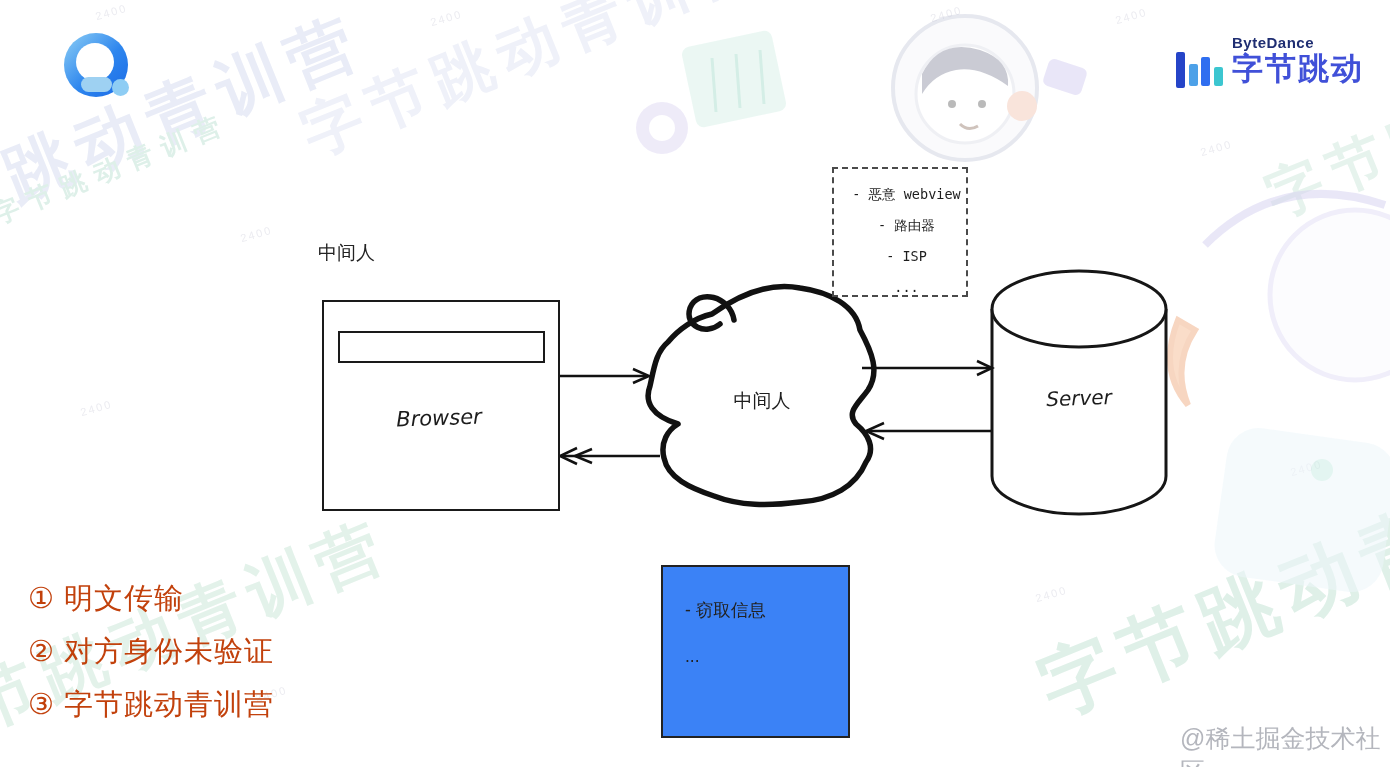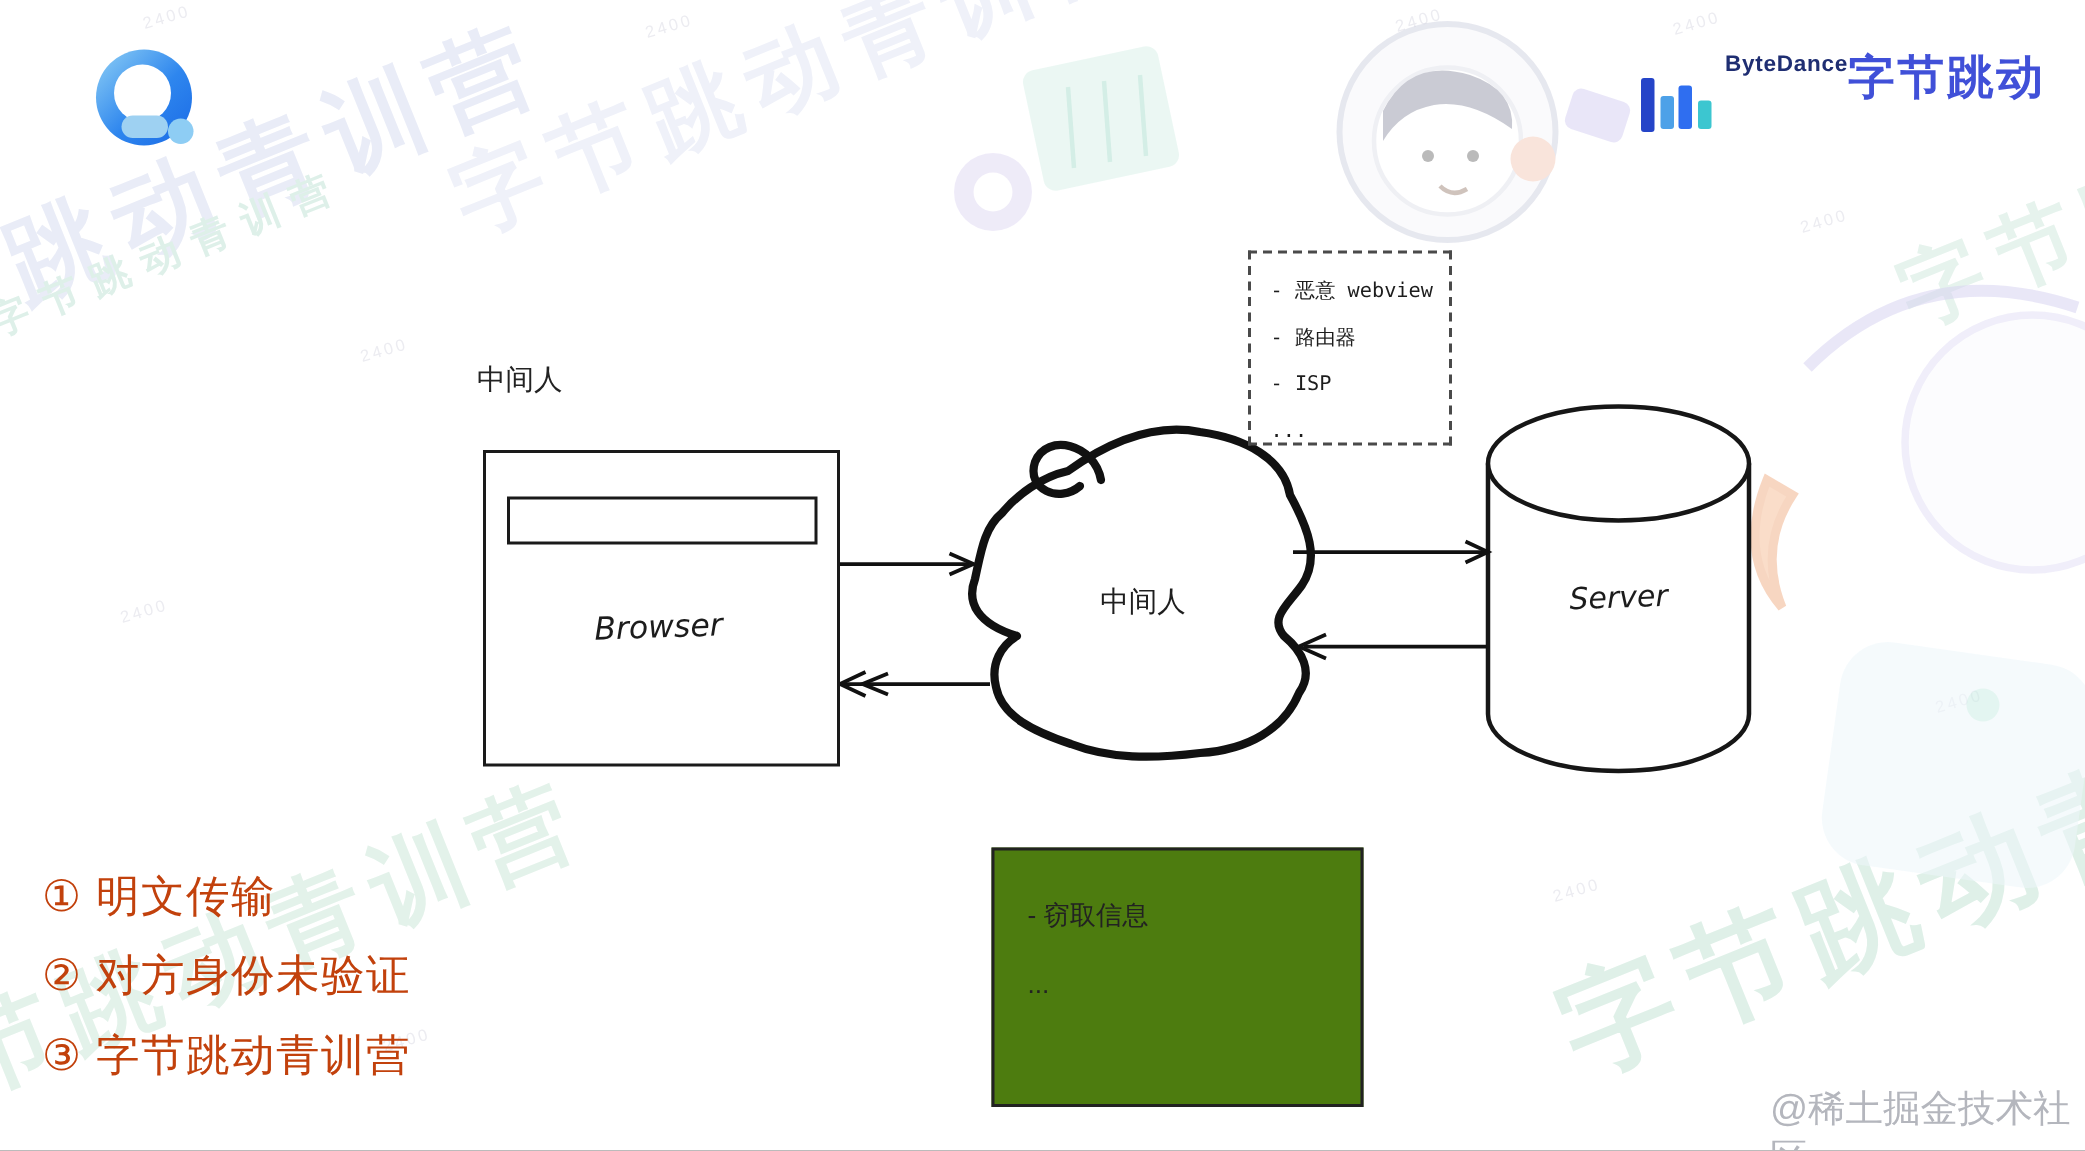--- a/index.html
+++ b/index.html
@@ -33,43 +33,43 @@
   .title{position:absolute; left:163px; top:40px; font-size:46px; font-weight:bold;
         letter-spacing:3px; color:#0c0c0c; z-index:3;}
   .bd-logo{position:absolute; right:26px; top:34px; display:flex; align-items:flex-start;
         z-index:3;}
   .bd-bars{position:relative; width:50px; height:62px; margin-top:16px;}
   .bd-bars span{position:absolute; width:9px; border-radius:2px;}
   .bd-b1{left:0;  top:2px;  height:36px; background:#2544c8;}
   .bd-b2{left:13px; top:14px; height:22px; background:#4da1e8;}
   .bd-b3{left:25px; top:7px;  height:29px; background:#2f6ef0;}
   .bd-b4{left:38px; top:17px; height:19px; background:#3cc6d0;}
-  .bd-text{display:flex; flex-direction:row; margin-left:6px;}
+  .bd-text{display:flex; flex-direction:column; margin-left:6px;}
   .bd-en{font-size:15px; font-weight:bold; color:#1f2e72; letter-spacing:.5px;}
   .bd-zh{font-size:31px; font-weight:bold; color:#4050d8; letter-spacing:2px; line-height:36px;}
   
   .dsvg{position:absolute; left:0; top:0; z-index:1;}
   .annotation{position:absolute; left:318px; top:240px; font-size:19px; color:#232323; z-index:2;}
   .browser-box{position:absolute; left:322px; top:300px; width:234px; height:207px;
         border:2.5px solid #1a1a1a; background:#fff; z-index:1;}
   .addr-bar{position:absolute; left:14px; top:29px; width:203px; height:28px;
         border:2.5px solid #1a1a1a; background:#fff;}
   .hand{font-family:"DejaVu Sans",cursive; font-style:italic; color:#1c1c1c;}
   .browser-label{position:absolute; left:322px; top:406px; width:234px; text-align:center;
         font-size:21px; z-index:2; transform:rotate(-2deg);}
   .cloud-label{position:absolute; left:662px; top:388px; width:200px; text-align:center;
         font-size:19px; color:#1e1e1e; z-index:2;}
   .server-label{position:absolute; left:992px; top:386px; width:174px; text-align:center;
         font-size:20px; z-index:2; transform:rotate(-2deg);}
   .dashed-box{position:absolute; left:832px; top:167px; width:136px; height:130px;
         border:2px dashed #4a4a4a; z-index:2; box-sizing:border-box;
-        padding:10px 0 0 13px; font-family:"DejaVu Sans Mono",monospace;}
+        padding:10px 0 0 13px; font-family:"DejaVu Sans Mono",monospace;text-align:center;}
   .dashed-box .li{font-size:13.5px; color:#1d1d1d; line-height:31px; white-space:nowrap;}
-  .solid-box{position:absolute; left:661px; top:565px; width:248px; height:173px;
-        border:2.5px solid #222; background:#4d7c0f; z-index:2; box-sizing:border-box;
+  .solid-box{position:absolute; left:661px; top:565px; width:189px; height:173px;
+        border:2.5px solid #222; background:#3b82f6; z-index:2; box-sizing:border-box;
         padding:20px 0 0 22px;}
   .solid-box .li{font-size:17.5px; color:#222; line-height:46px; white-space:nowrap;}
   
   .issues{position:absolute; left:28px; top:572px; z-index:2;}
   .issues .li{font-size:29px; color:#c2410c; line-height:53px; letter-spacing:1px;}
   
   .credit{position:absolute; left:1180px; top:722px; font-size:25px; color:#b4b6bd; z-index:2;}
 </style>
 </head>
 <body>

